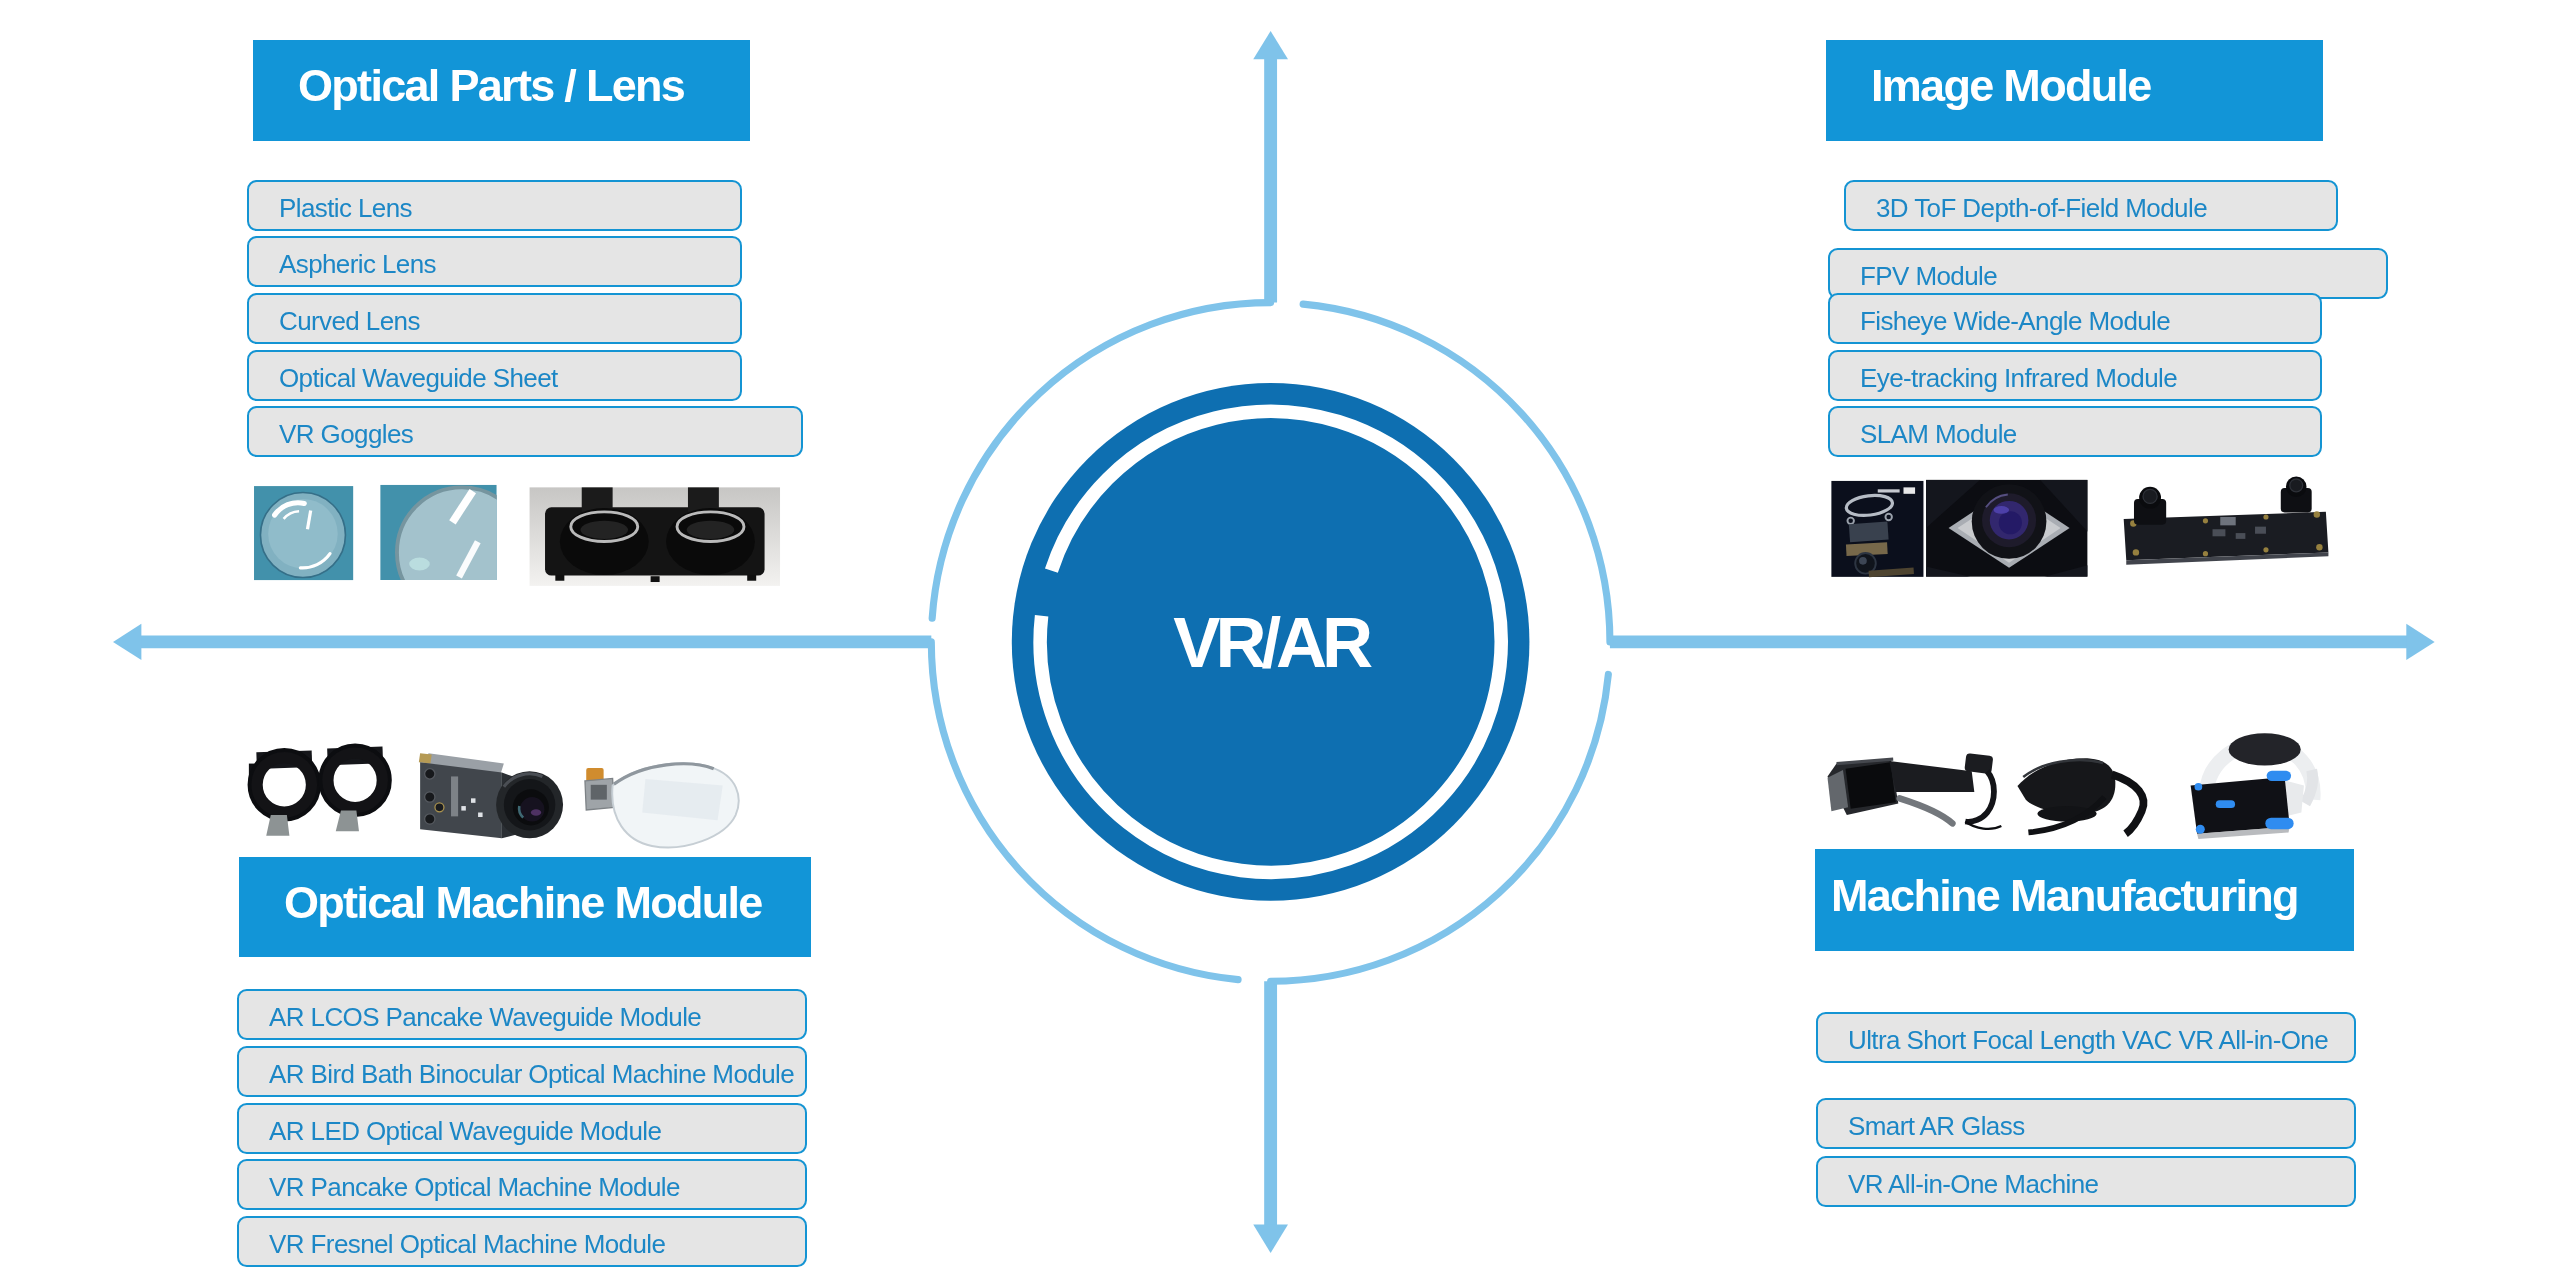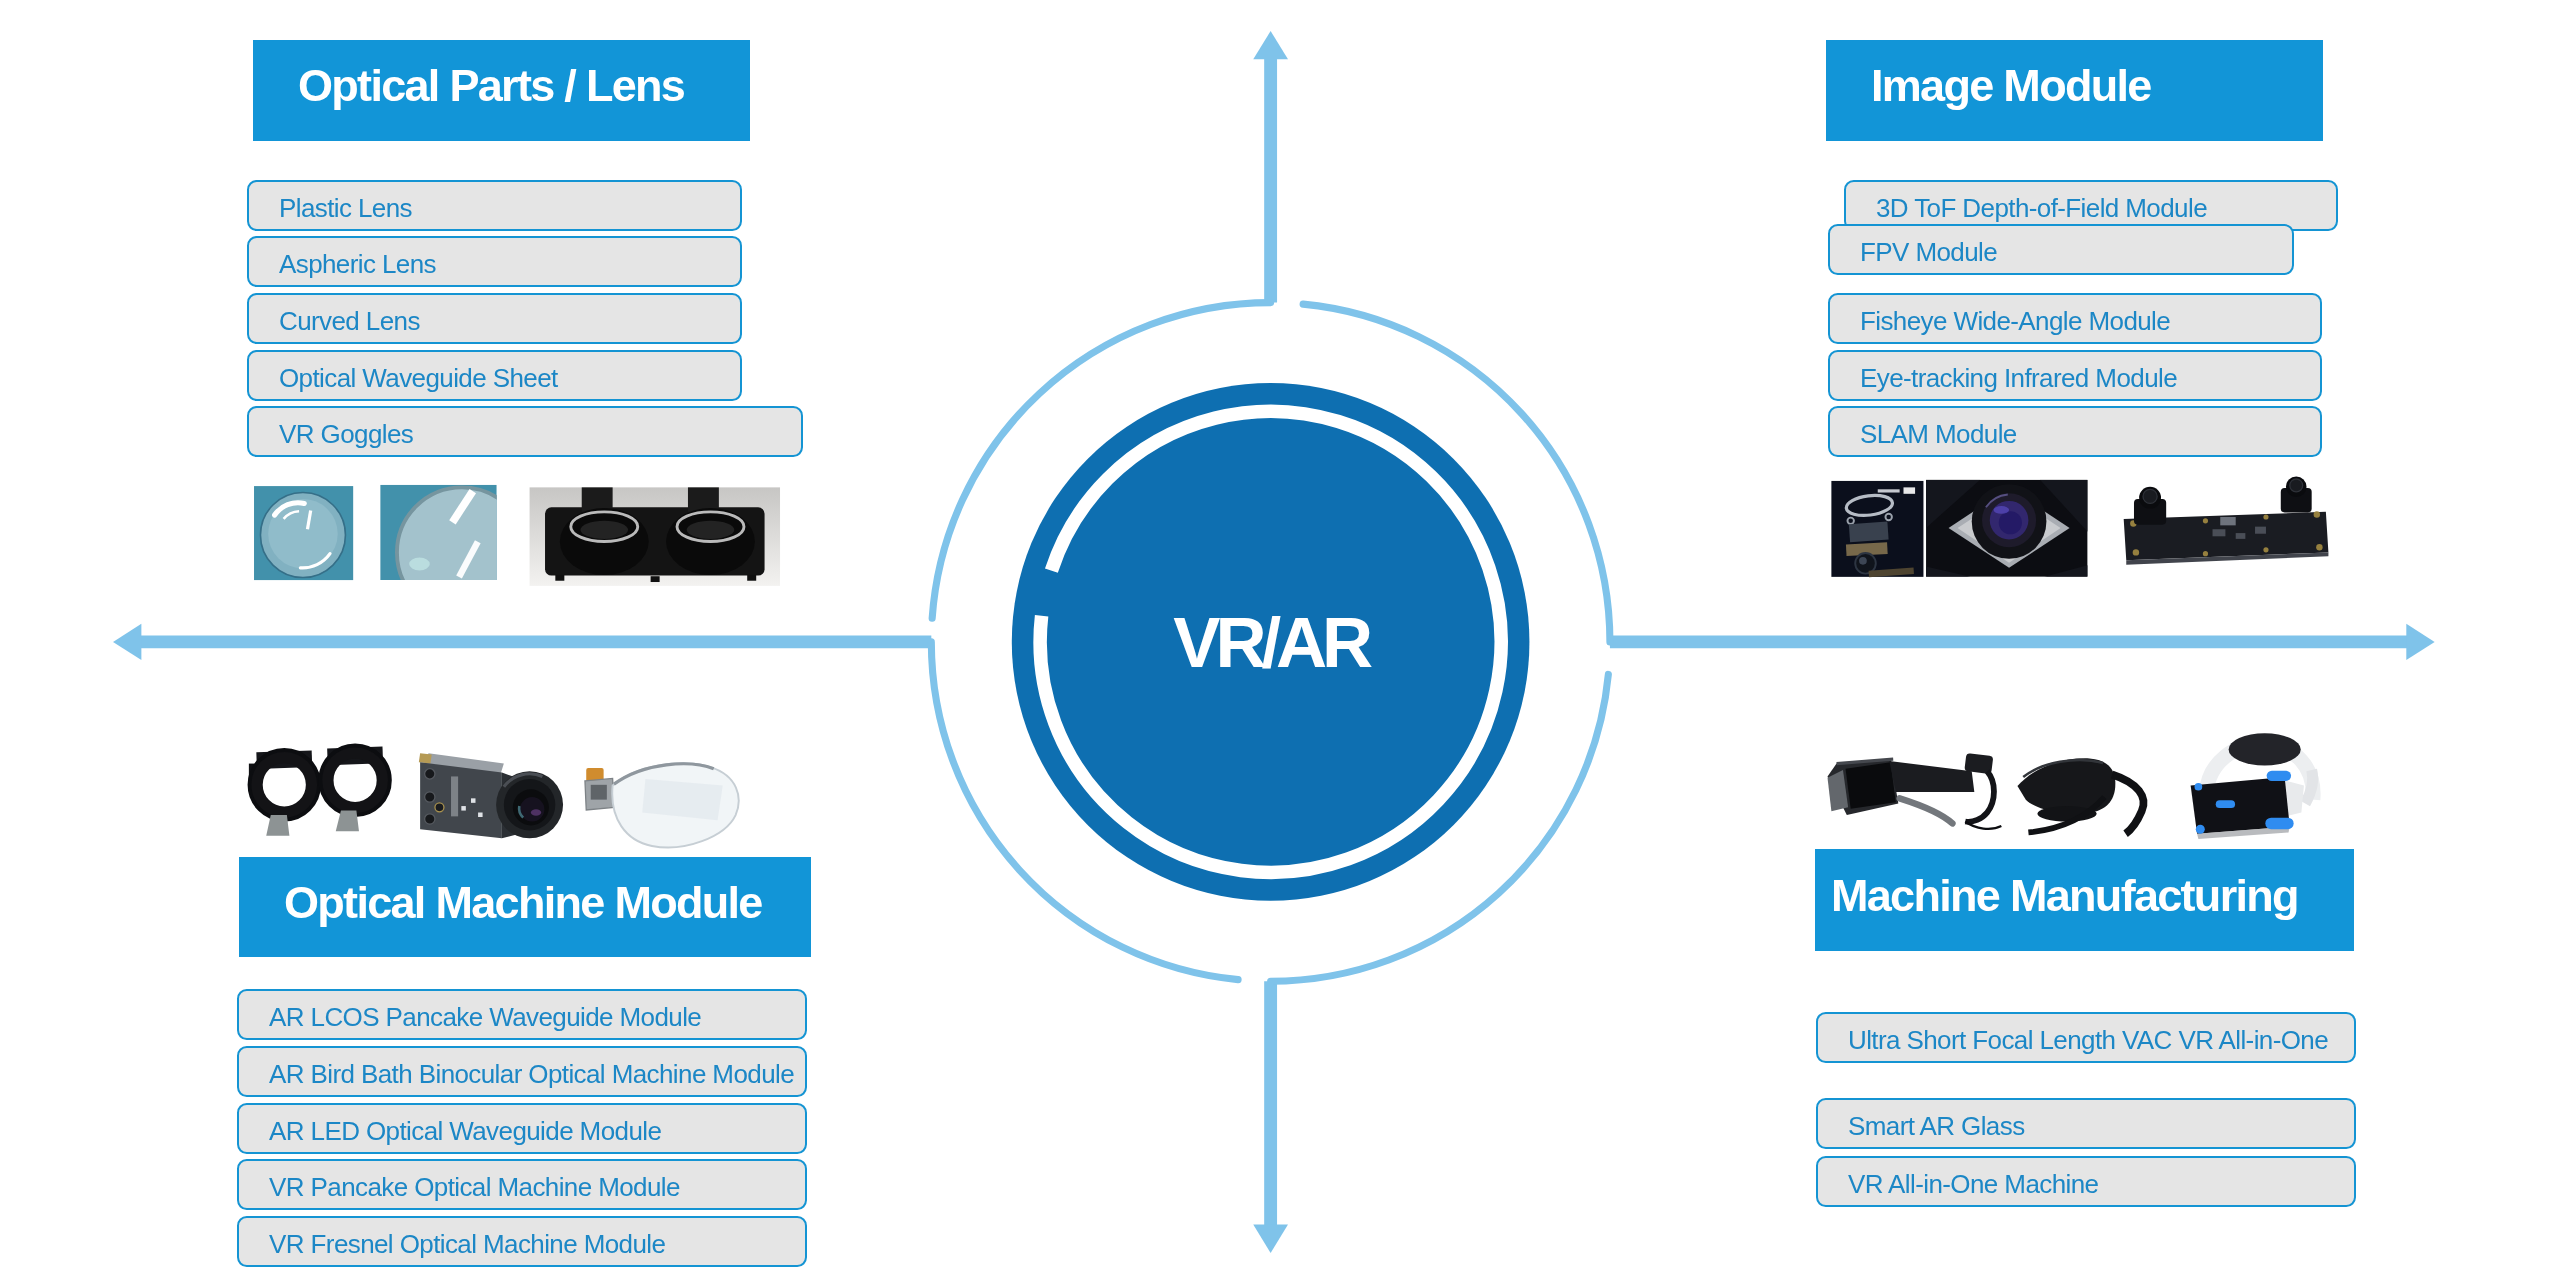--- a/index.html
+++ b/index.html
@@ -223,21 +223,21 @@
 
   <div class="hdr" style="left:247px;top:40px;width:497px;height:101px;margin-left:6px;">Optical Parts / Lens</div>
   <div class="box" style="left:247px;top:180px;width:495px;">Plastic Lens</div>
   <div class="box" style="left:247px;top:236px;width:495px;">Aspheric Lens</div>
   <div class="box" style="left:247px;top:293px;width:495px;">Curved Lens</div>
   <div class="box" style="left:247px;top:350px;width:495px;">Optical Waveguide Sheet</div>
   <div class="box" style="left:247px;top:406px;width:556px;">VR Goggles</div>
 
   <div class="hdr" style="left:1826px;top:40px;width:497px;height:101px;">Image Module</div>
   <div class="box" style="left:1828px;top:180px;width:494px;margin-left:16px;">3D ToF Depth-of-Field Module</div>
-  <div class="box" style="left:1828px;top:224px;width:466px;">FPV Module</div>
+  <div class="box" style="left:1828px;top:248px;width:560px;">FPV Module</div>
   <div class="box" style="left:1828px;top:293px;width:494px;">Fisheye Wide-Angle Module</div>
   <div class="box" style="left:1828px;top:350px;width:494px;">Eye-tracking Infrared Module</div>
   <div class="box" style="left:1828px;top:406px;width:494px;">SLAM Module</div>
 
   <div class="hdr" style="left:239px;top:857px;width:572px;height:100px;">Optical Machine Module</div>
   <div class="box" style="left:237px;top:989px;width:570px;">AR LCOS Pancake Waveguide Module</div>
   <div class="box" style="left:237px;top:1046px;width:570px;">AR Bird Bath Binocular Optical Machine Module</div>
   <div class="box" style="left:237px;top:1103px;width:570px;">AR LED Optical Waveguide Module</div>
   <div class="box" style="left:237px;top:1159px;width:570px;">VR Pancake Optical Machine Module</div>
   <div class="box" style="left:237px;top:1216px;width:570px;">VR Fresnel Optical Machine Module</div>

